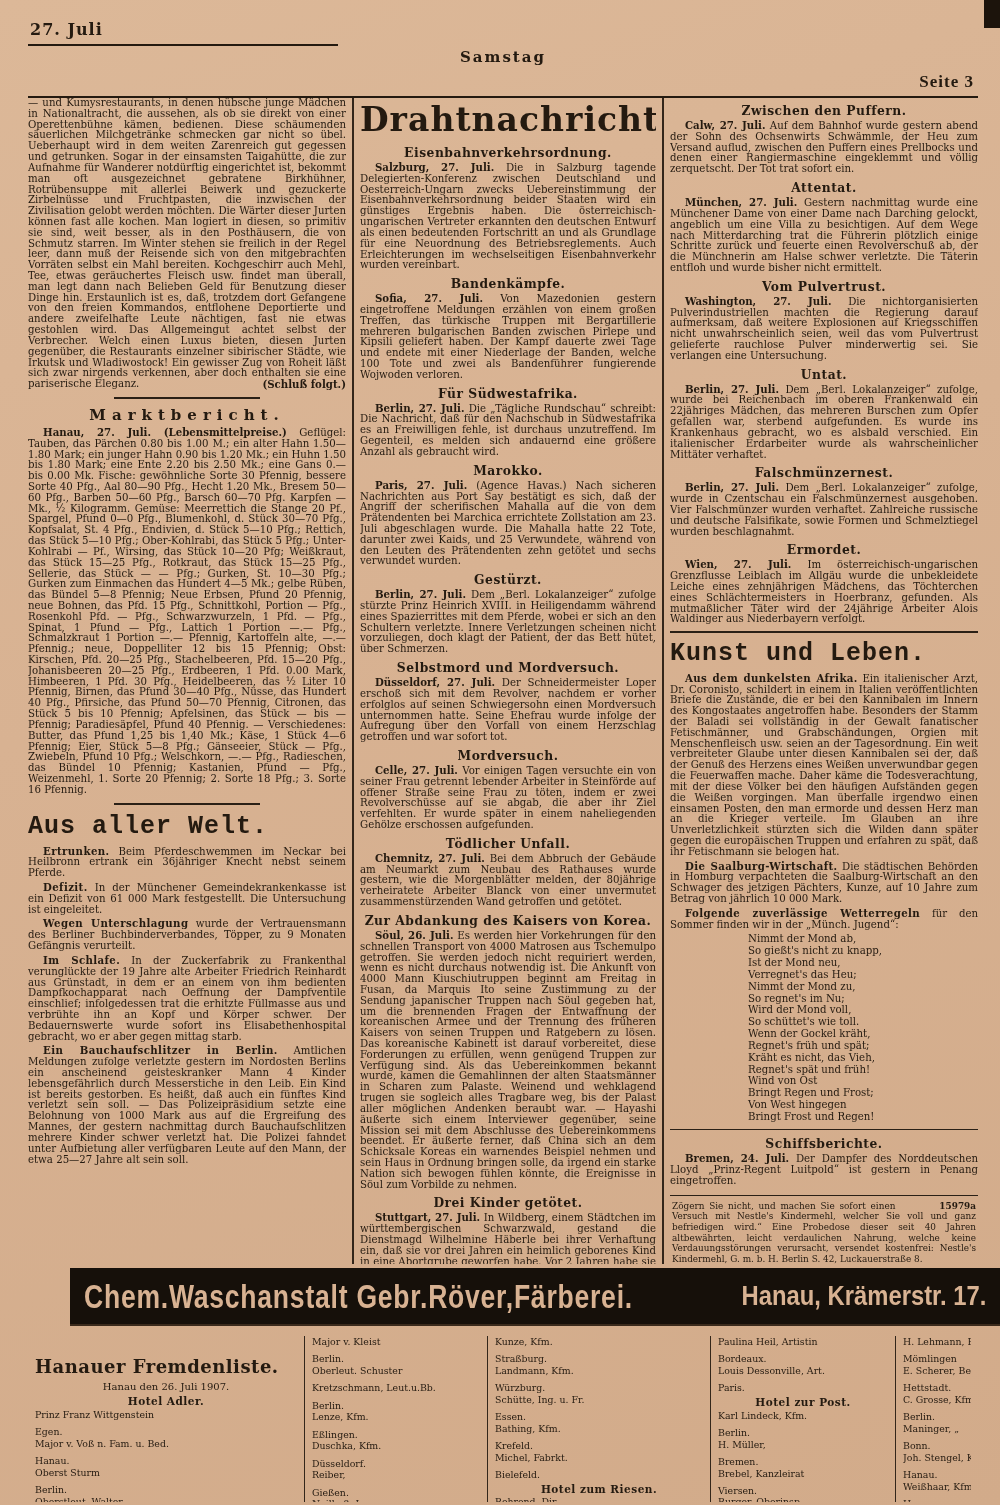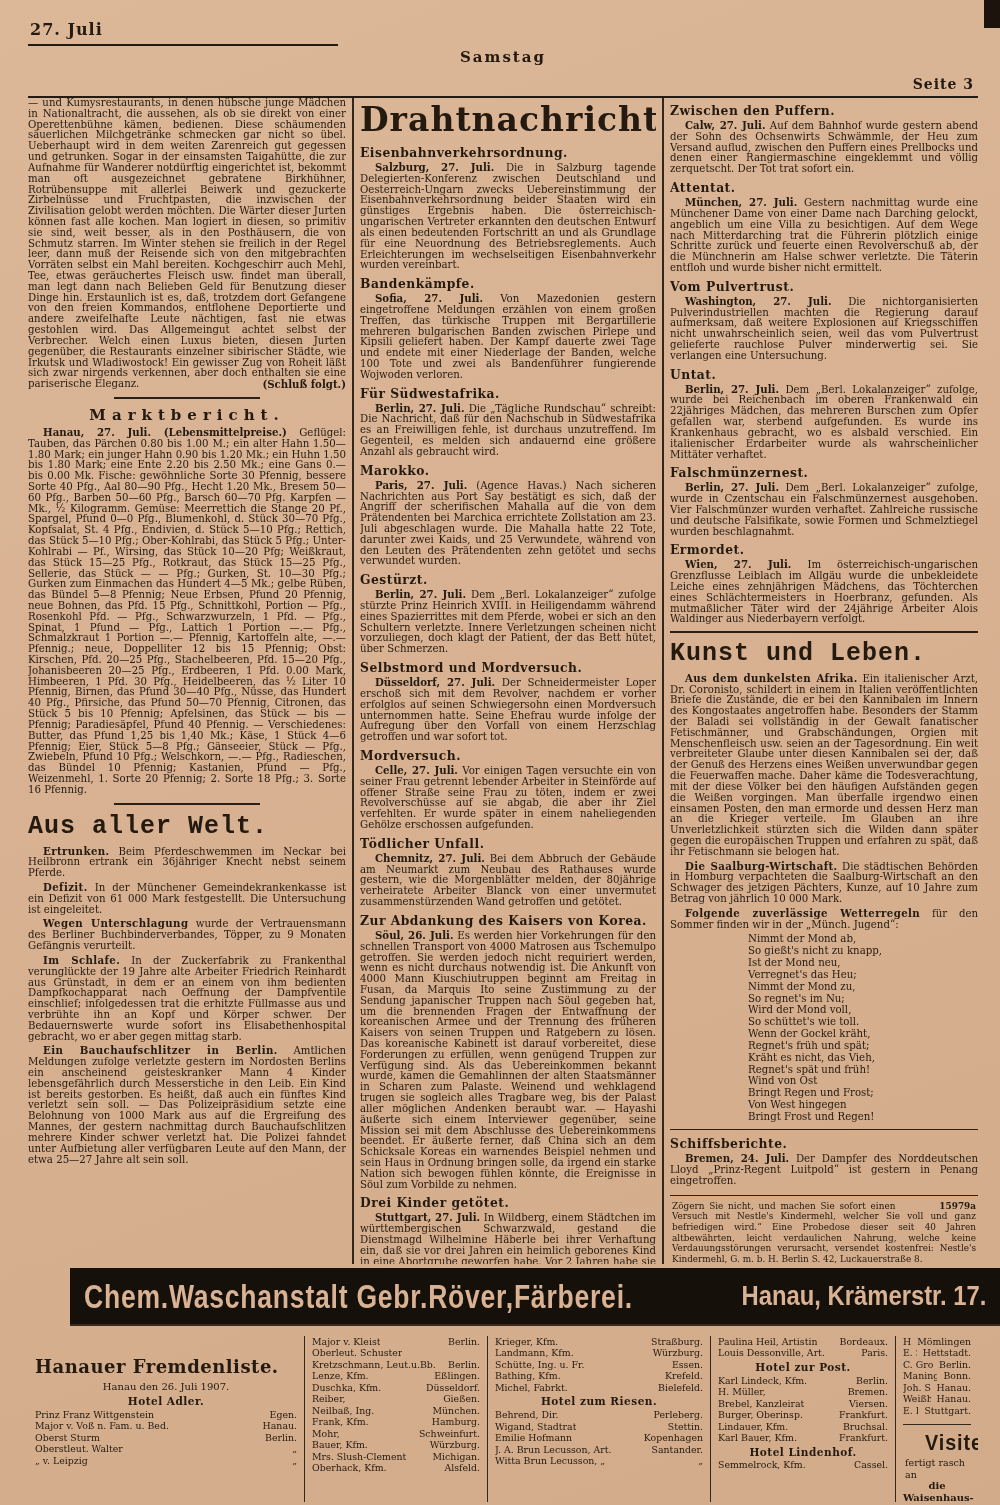--- a/index.html
+++ b/index.html
@@ -5,36 +5,36 @@
   html,body{margin:0;padding:0;background:#b99;}
   .page{position:relative;width:1000px;height:1505px;overflow:hidden;
     background:linear-gradient(160deg,#dcb898 0%,#d8b292 40%,#d2ab8a 100%);
     font-family:"DejaVu Serif","Liberation Serif",serif;color:#241a10;}
   .corner-mark{position:absolute;right:0;top:0;width:16px;height:28px;background:#1c140c;}
   
   .hdr{position:absolute;top:12px;left:28px;right:22px;height:84px;border-bottom:2.5px solid #241a10;}
   .h-date{position:absolute;left:2px;top:8px;font-weight:bold;font-size:16px;letter-spacing:1px;}
   .h-date-rule{position:absolute;left:0;top:32px;width:310px;height:1.5px;background:#241a10;}
   .h-day{position:absolute;left:0;right:0;top:36px;text-align:center;font-weight:bold;font-size:15px;letter-spacing:2px;}
-  .h-page{position:absolute;right:4px;bottom:4px;font-weight:bold;font-size:14px;letter-spacing:1px;}
+  .h-page{position:absolute;right:4px;bottom:4px;font-weight:bold;font-size:17px;letter-spacing:1px;font-family:Liberation Serif, serif;}
   
   .cols{position:absolute;top:98px;left:28px;width:950px;height:1166px;}
   .col{position:absolute;top:0;height:1166px;overflow:hidden;}
   .col-left{left:0;width:318px;}
   .col-mid{left:332px;width:296px;}
   .col-right{left:642px;width:308px;}
   .vrule{position:absolute;top:0;height:1166px;width:1.5px;background:#33261a;}
   .vr1{left:324px;} .vr2{left:634px;}
   
   .body{font-size:10.2px;line-height:1.06;text-align:justify;margin:0 0 3px 0;}
   .ind{text-indent:15px;}
   .dateline{font-weight:bold;}
   .lead{font-weight:bold;letter-spacing:.4px;}
   .schluss{float:right;font-weight:bold;}
-  .art-head{font-size:12.3px;font-weight:bold;margin:5px 0 2px 0;letter-spacing:.5px;}
+  .art-head{font-size:12.3px;font-weight:bold;text-align:center;margin:5px 0 2px 0;letter-spacing:.5px;}
   .big-title{font-size:33px;font-weight:bold;text-align:center;margin:2px 0 6px 0;letter-spacing:1px;}
   .sec-title{font-size:25px;font-weight:bold;margin:6px 0 5px 0;letter-spacing:1px;font-family:Liberation Mono, monospace;}
   .spaced-title{font-size:15px;font-weight:bold;text-align:center;letter-spacing:6px;margin:6px 0 3px 0;}
   .divider{width:46%;height:2px;background:#2a2016;margin:7px auto;}
   .rule-full{height:1.5px;background:#2a2016;margin:6px 0;}
   .poem{margin:2px 0 4px 78px;font-size:10.2px;line-height:1.16;}
   .poem div{white-space:nowrap;}
   
   .nestle{border-top:1.6px solid #2a2016;border-bottom:1.6px solid #2a2016;padding:5px 2px;margin:8px 0 9px 0;
     font-size:8.9px;line-height:1.2;text-align:justify;}
@@ -49,21 +49,21 @@
   .banner-note{margin-left:auto;margin-right:8px;background:#d8b292;color:#16100a;width:148px;
     font-family:"Liberation Sans",sans-serif;font-size:9.5px;font-weight:bold;line-height:1.25;padding:3px 6px;}
   
   .fremden{position:absolute;top:1336px;left:28px;width:950px;height:166px;display:flex;}
   .fcol{padding:0 7px;overflow:hidden;font-size:9.4px;line-height:1.22;}
   .fcol + .fcol{border-left:1.5px solid #33261a;}
   .fc1{width:262px;} .fc2{width:168px;} .fc3{width:208px;} .fc4{width:170px;} .fc5{flex:1;}
   .f-title{font-size:18px;font-weight:bold;margin:20px 0 3px 0;letter-spacing:.5px;}
   .f-date{text-align:center;margin:1px 0 2px 0;font-size:10px;}
   .f-hotel{text-align:center;font-weight:bold;font-size:10.5px;margin:2px 0 1px 0;letter-spacing:.5px;}
-  .g-row{display:flex;justify-content:space-between;gap:6px;}
+  .g-row{display:flex;justify-content:space-between;gap:6px;flex-direction:column;}
   .g-n{white-space:nowrap;overflow:hidden;}
   .g-c{white-space:nowrap;}
   
   .visit{margin-top:8px;border-top:1.5px solid #33261a;padding-top:5px;}
   .visit-title{font-family:"Liberation Sans",sans-serif;font-size:22px;font-weight:bold;letter-spacing:1px;transform:scaleX(.9);transform-origin:left;margin-left:22px;}
   .visit-l1{font-size:9.5px;margin-left:2px;}
   .visit-l2{font-size:10px;font-weight:bold;text-align:center;}
 </style>
 </head>
 <body>
@@ -331,21 +331,21 @@
           <div class="g-row">
             <span class="g-n">Oberhack, Kfm.</span>
             <span class="g-c">Alsfeld.</span>
           </div>
         </div>
     </div>
     <div class="fcol fc3">
       <div>
 
       <div class="g-row">
-            <span class="g-n">Krieger, Kfm.</span>
+            <span class="g-n">Kunze, Kfm.</span>
             <span class="g-c">Straßburg.</span>
           </div>
           <div class="g-row">
             <span class="g-n">Landmann, Kfm.</span>
             <span class="g-c">Würzburg.</span>
           </div>
           <div class="g-row">
             <span class="g-n">Schütte, Ing. u. Fr.</span>
             <span class="g-c">Essen.</span>
           </div>

